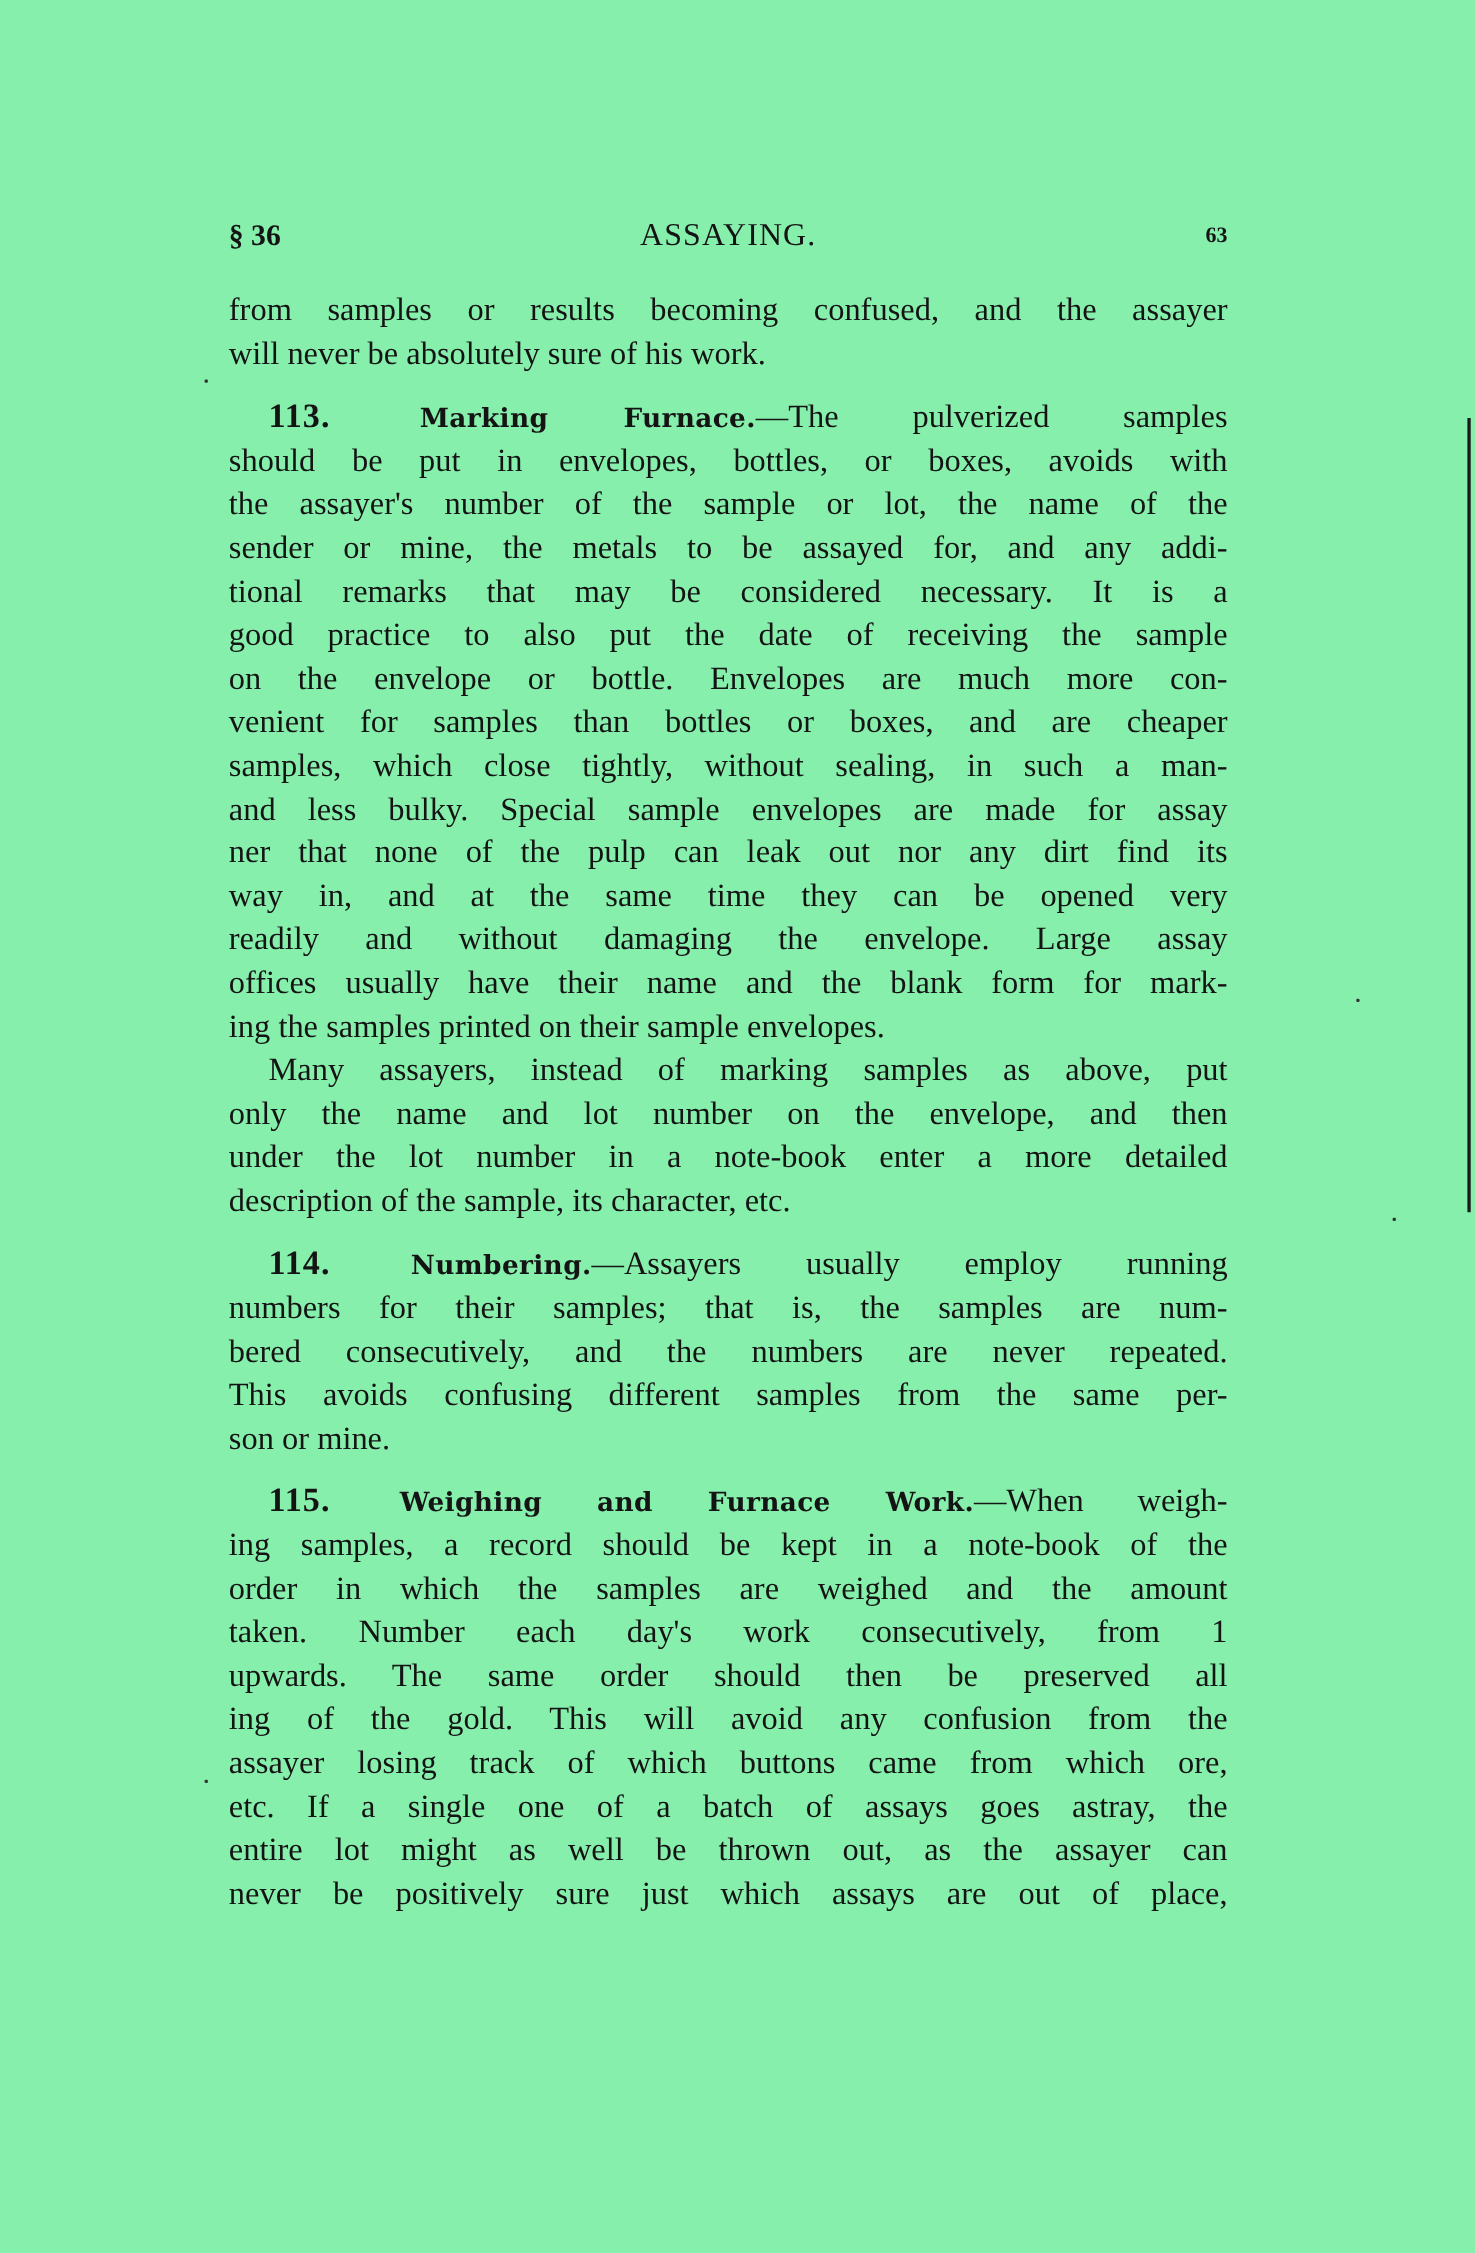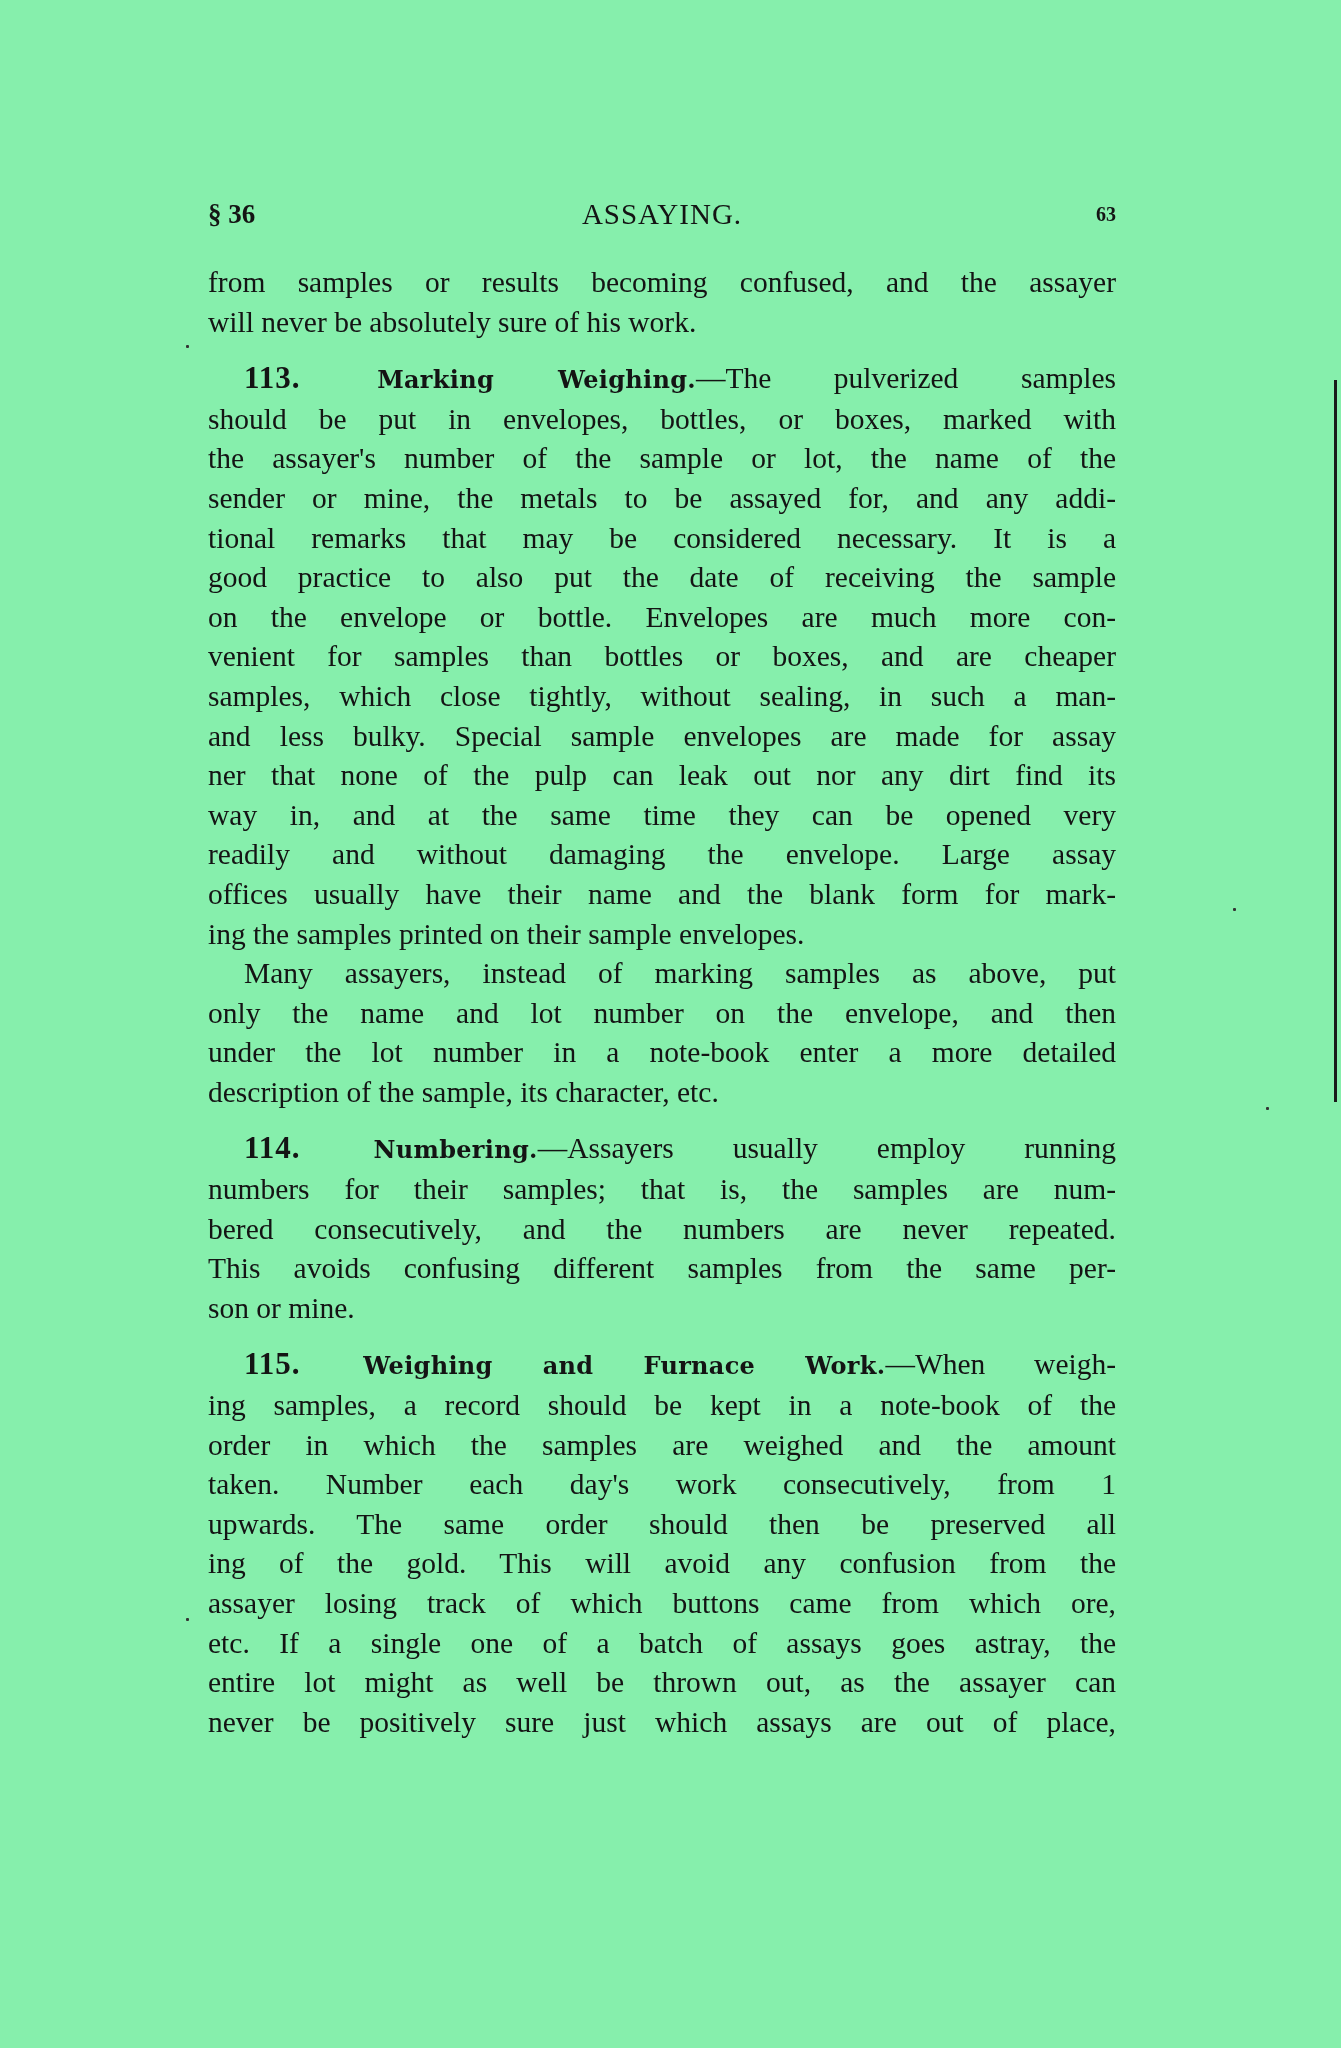--- a/index.html
+++ b/index.html
@@ -117,22 +117,22 @@
   <div class="body-text">
 
     <p class="para">
       <span class="line">from samples or results becoming confused, and the assayer</span>
       <span class="line last">will never be absolutely sure of his work.</span>
     </p>
 
     <div class="gap"></div>
 
     <p class="para indent">
-      <span class="line first"><span class="sec-num">113.</span> <span class="sec-title">Marking Weighing.</span><span>—The pulverized samples</span></span>
-      <span class="line">should be put in envelopes, bottles, or boxes, marked with</span>
+      <span class="line first"><span class="sec-num">113.</span> <span class="sec-title">Marking Furnace.</span><span>—The pulverized samples</span></span>
+      <span class="line">should be put in envelopes, bottles, or boxes, avoids with</span>
       <span class="line">the assayer's number of the sample or lot, the name of the</span>
       <span class="line">sender or mine, the metals to be assayed for, and any addi-</span>
       <span class="line">tional remarks that may be considered necessary. It is a</span>
       <span class="line">good practice to also put the date of receiving the sample</span>
       <span class="line">on the envelope or bottle. Envelopes are much more con-</span>
       <span class="line">venient for samples than bottles or boxes, and are cheaper</span>
       <span class="line">samples, which close tightly, without sealing, in such a man-</span>
       <span class="line">and less bulky. Special sample envelopes are made for assay</span>
       <span class="line">ner that none of the pulp can leak out nor any dirt find its</span>
       <span class="line">way in, and at the same time they can be opened very</span>

